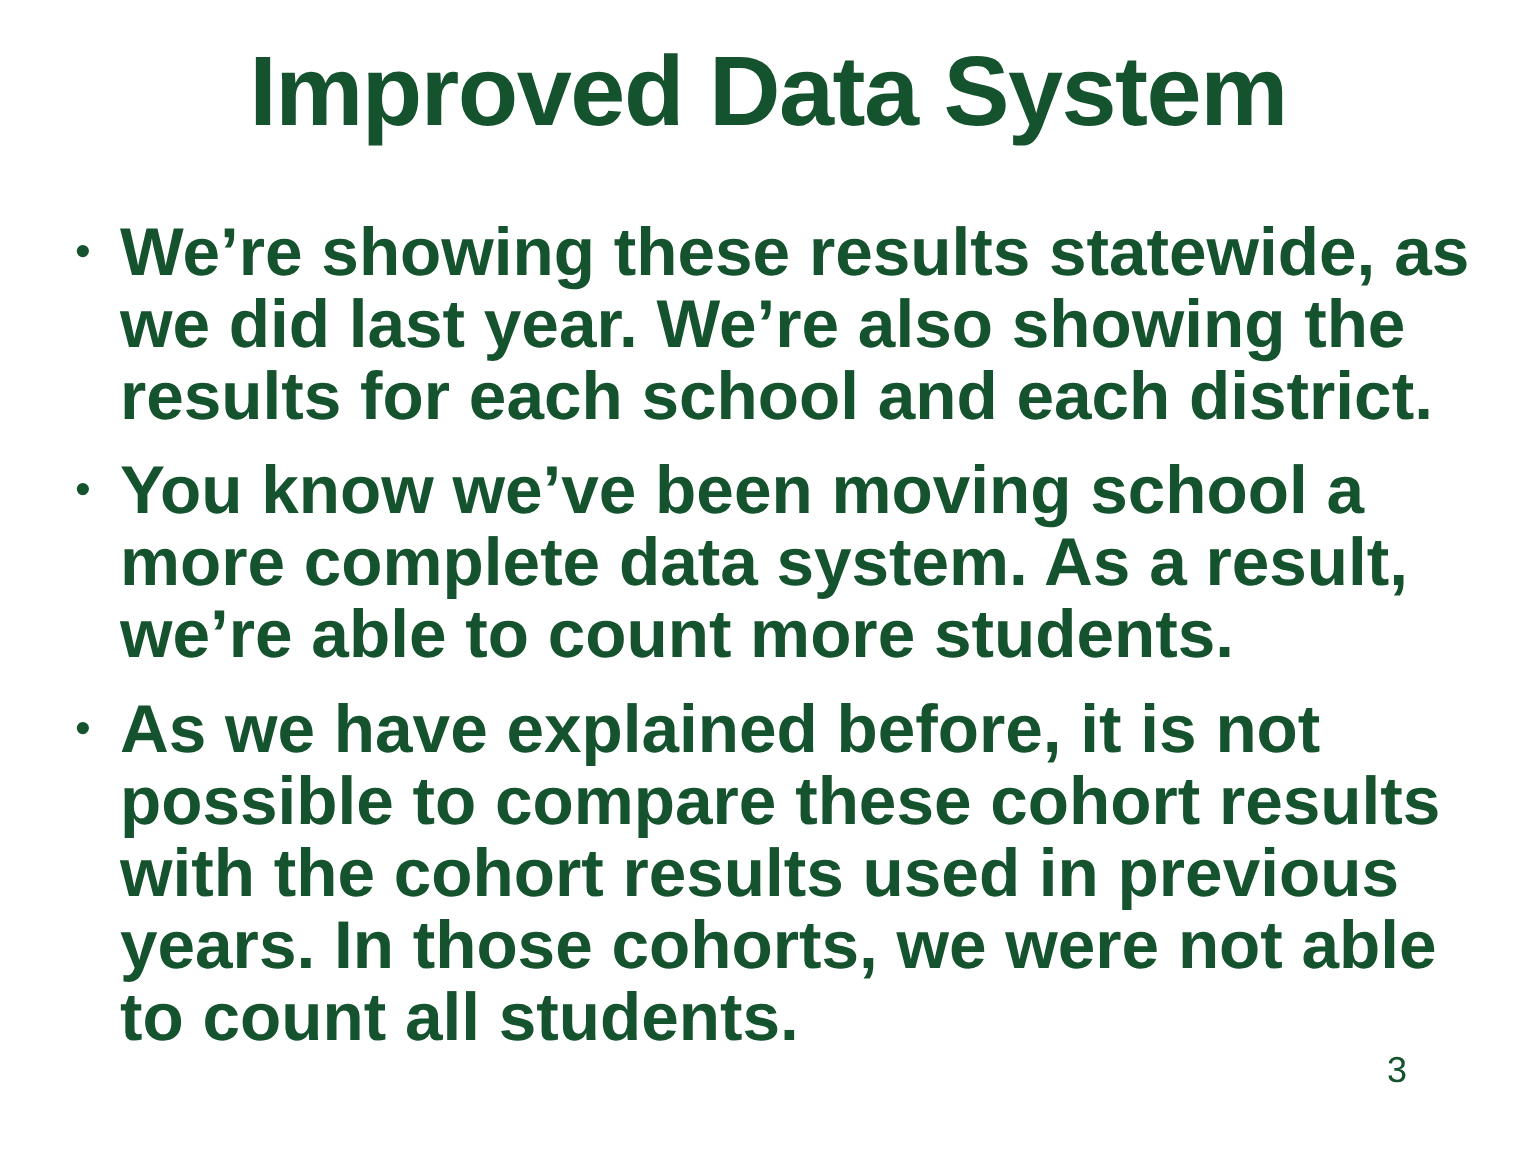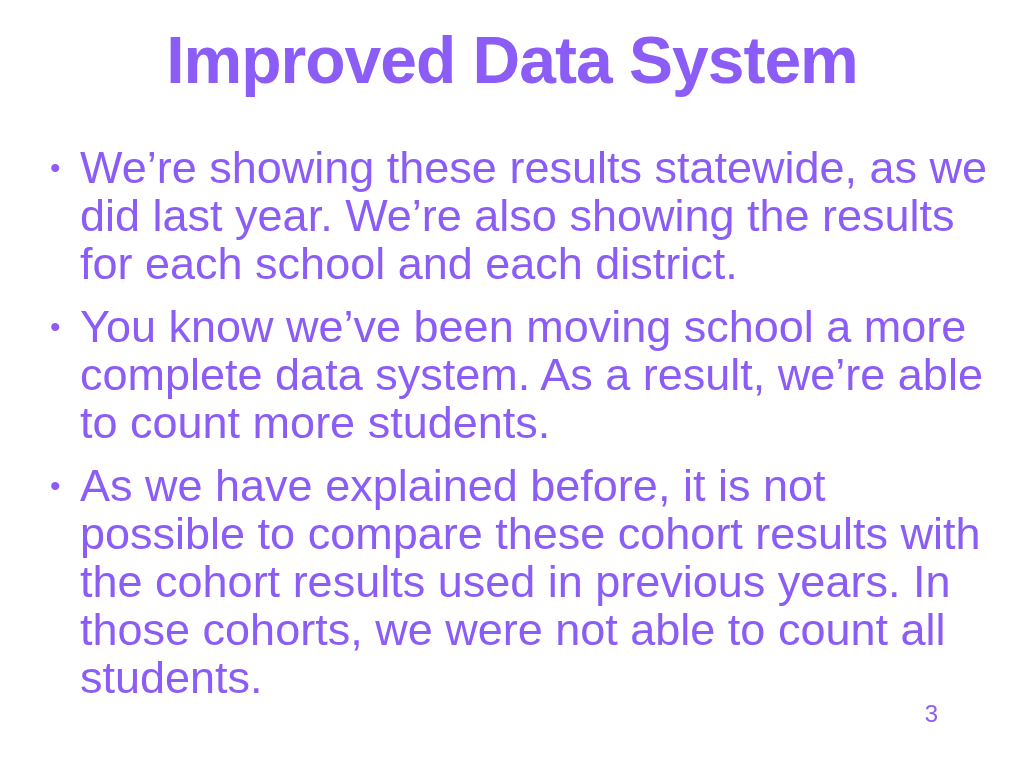--- a/index.html
+++ b/index.html
@@ -7,21 +7,21 @@
     padding: 0;
     background: #ffffff;
   }
   .slide {
     position: relative;
     width: 1024px;
     height: 768px;
     background: #ffffff;
     overflow: hidden;
     font-family: "Liberation Sans", "DejaVu Sans", sans-serif;
-    color: #8b5cf6;
+    color: #14532d;
   }
   .slide-title {
     position: absolute;
     top: 26px;
     left: 0;
     width: 100%;
     text-align: center;
     font-size: 66px;
     font-weight: bold;
     letter-spacing: -1px;
@@ -49,21 +49,21 @@
     flex: 0 0 30px;
     width: 30px;
     font-size: 30px;
     line-height: 48px;
     font-weight: normal;
     text-align: left;
   }
   .bullet-text {
     flex: 1 1 auto;
     font-size: 45px;
-    font-weight: normal;
+    font-weight: bold;
     line-height: 48px;
     letter-spacing: 0;
   }
   .page-number {
     position: absolute;
     top: 701px;
     right: 86px;
     font-size: 24px;
     font-weight: normal;
     line-height: 26px;

